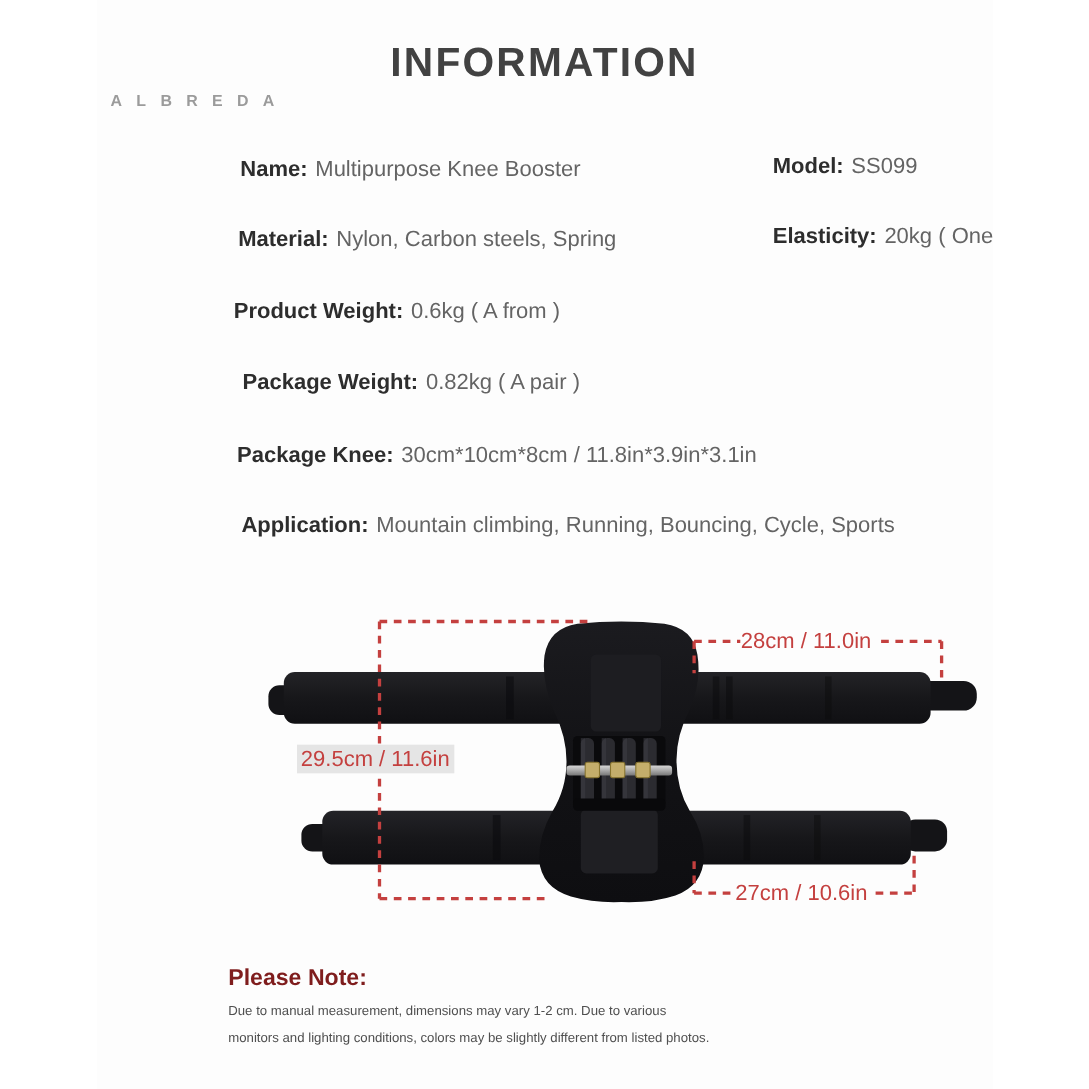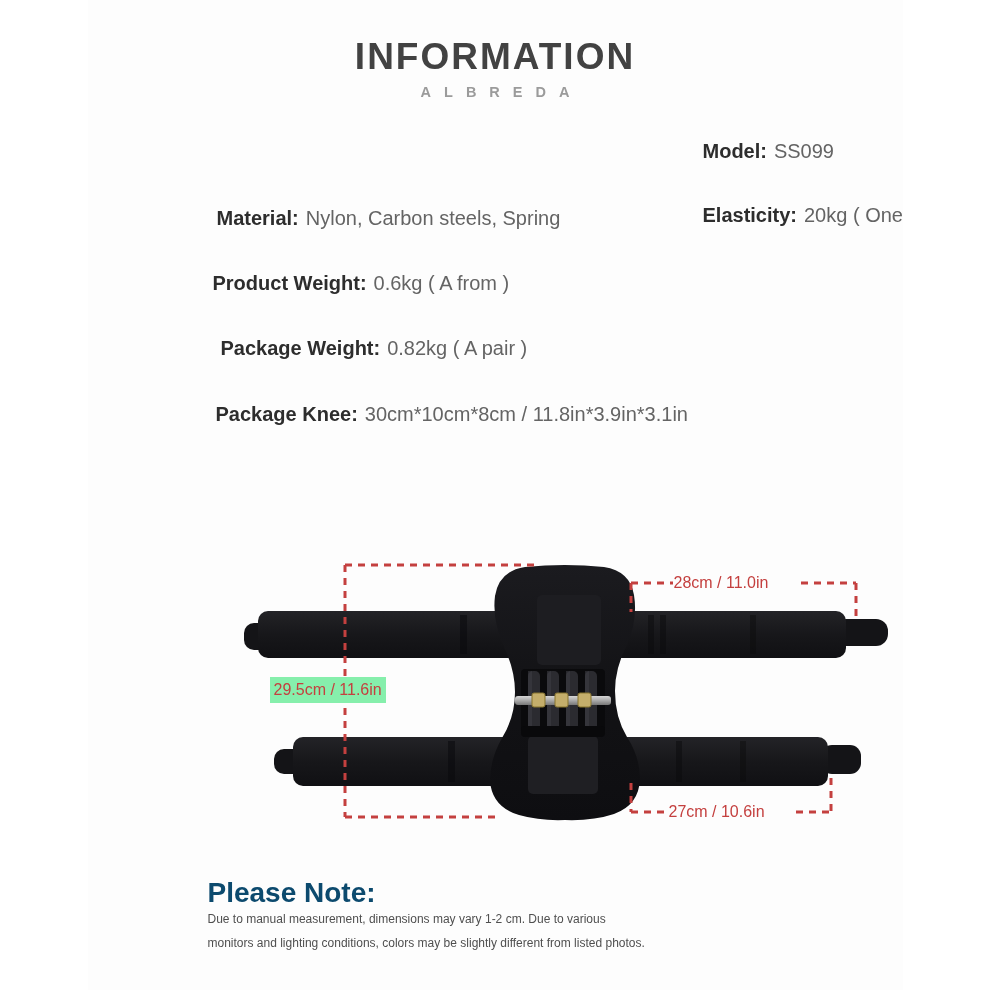--- a/index.html
+++ b/index.html
@@ -9,61 +9,67 @@
     position:relative; width:815px; height:990px; margin:0 auto;
     background:#fdfdfd; overflow:hidden;
   }
   .title {
     position:absolute; left:0; right:0; top:36px;
     text-align:center; font-size:37px; font-weight:bold;
     letter-spacing:2px; color:#424242;
   }
   .brand {
     position:absolute; left:0; right:0; top:84px;
-    text-align:center; font-size:14.5px; color:#9b9b9b;
+    text-align:left; font-size:14.5px; color:#9b9b9b;
     letter-spacing:13px; padding-left:13px; font-weight:bold;
   }
   .spec {
     position:absolute; font-size:20px; color:#646464; white-space:nowrap;
   }
   .spec b { color:#2d2d2d; font-weight:bold; margin-right:7px; }
   .figure-svg { position:absolute; left:0; top:540px; }
   .dim-label {
-    position:absolute; font-size:16px; color:#c4403f; white-space:nowrap;
+    position:absolute; font-size:20px; color:#c4403f; white-space:nowrap;
     line-height:26px;
   }
-  .dim-label.masked { background:#86efac; padding:0 4px; }
+  .dim-label.masked { background:#e5e5e5; padding:0 4px; }
   .note-heading {
     position:absolute; left:120px; top:877px;
-    font-size:28px; font-weight:bold; color:#0c4a6e;
+    font-size:21px; font-weight:bold; color:#7f1d1d;
   }
   .note-line {
     position:absolute; left:120px; font-size:12px; color:#4f4f4f;
     white-space:nowrap;
   }
 </style>
 </head>
 <body>
 
 <div class="page">
 
   <div class="title">INFORMATION</div>
   <div class="brand">ALBREDA</div>
 
+  <div class="spec" style="left:131px; top:143px;">
+    <b>Name:</b><span>Multipurpose Knee Booster</span>
+  </div>
   <div class="spec" style="left:129px; top:207px;">
     <b>Material:</b><span>Nylon, Carbon steels, Spring</span>
   </div>
   <div class="spec" style="left:125px; top:272px;">
     <b>Product Weight:</b><span>0.6kg ( A from )</span>
   </div>
   <div class="spec" style="left:133px; top:337px;">
     <b>Package Weight:</b><span>0.82kg ( A pair )</span>
   </div>
   <div class="spec" style="left:128px; top:403px;">
     <b>Package Knee:</b><span>30cm*10cm*8cm / 11.8in*3.9in*3.1in</span>
+  </div>
+  <div class="spec" style="left:132px; top:467px;">
+    <b>Application:</b><span>Mountain climbing, Running, Bouncing, Cycle, Sports</span>
   </div>
 
   <div class="spec" style="left:615px; top:140px;">
     <b>Model:</b><span>SS099</span>
   </div>
   <div class="spec" style="left:615px; top:204px;">
     <b>Elasticity:</b><span>20kg ( One )</span>
   </div>
 
   <svg class="figure-svg" width="990" height="335" viewBox="0 0 990 335">

